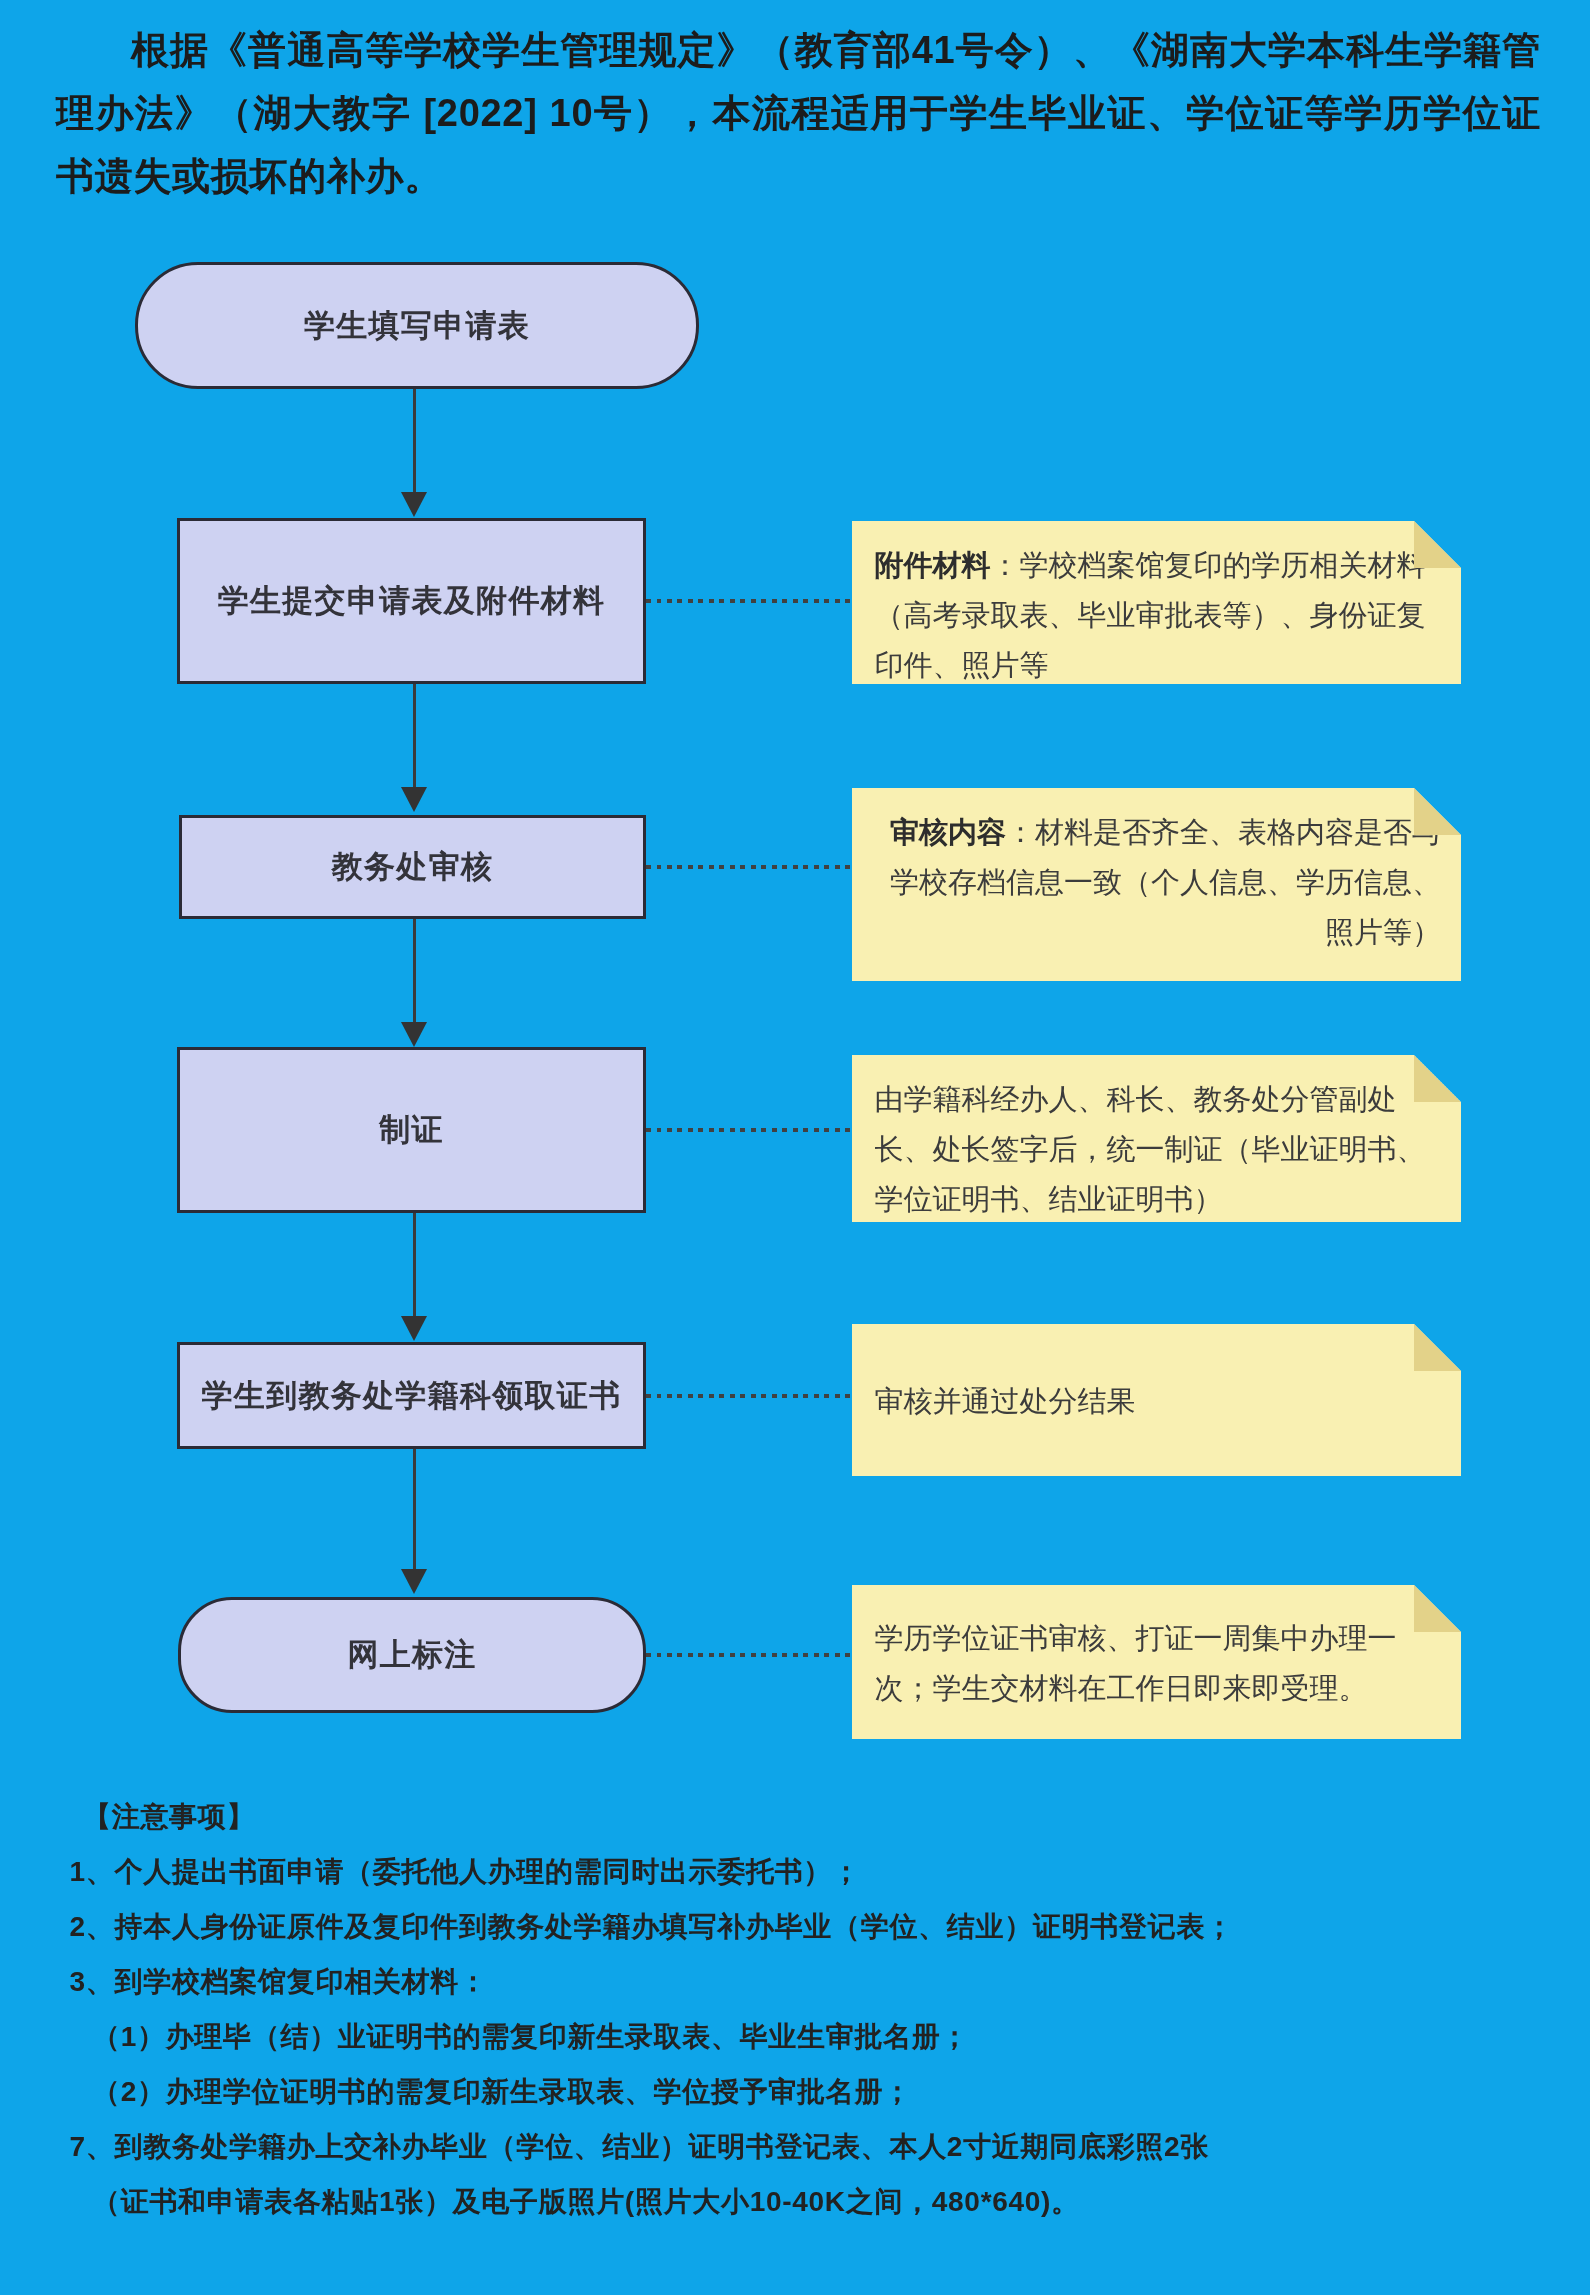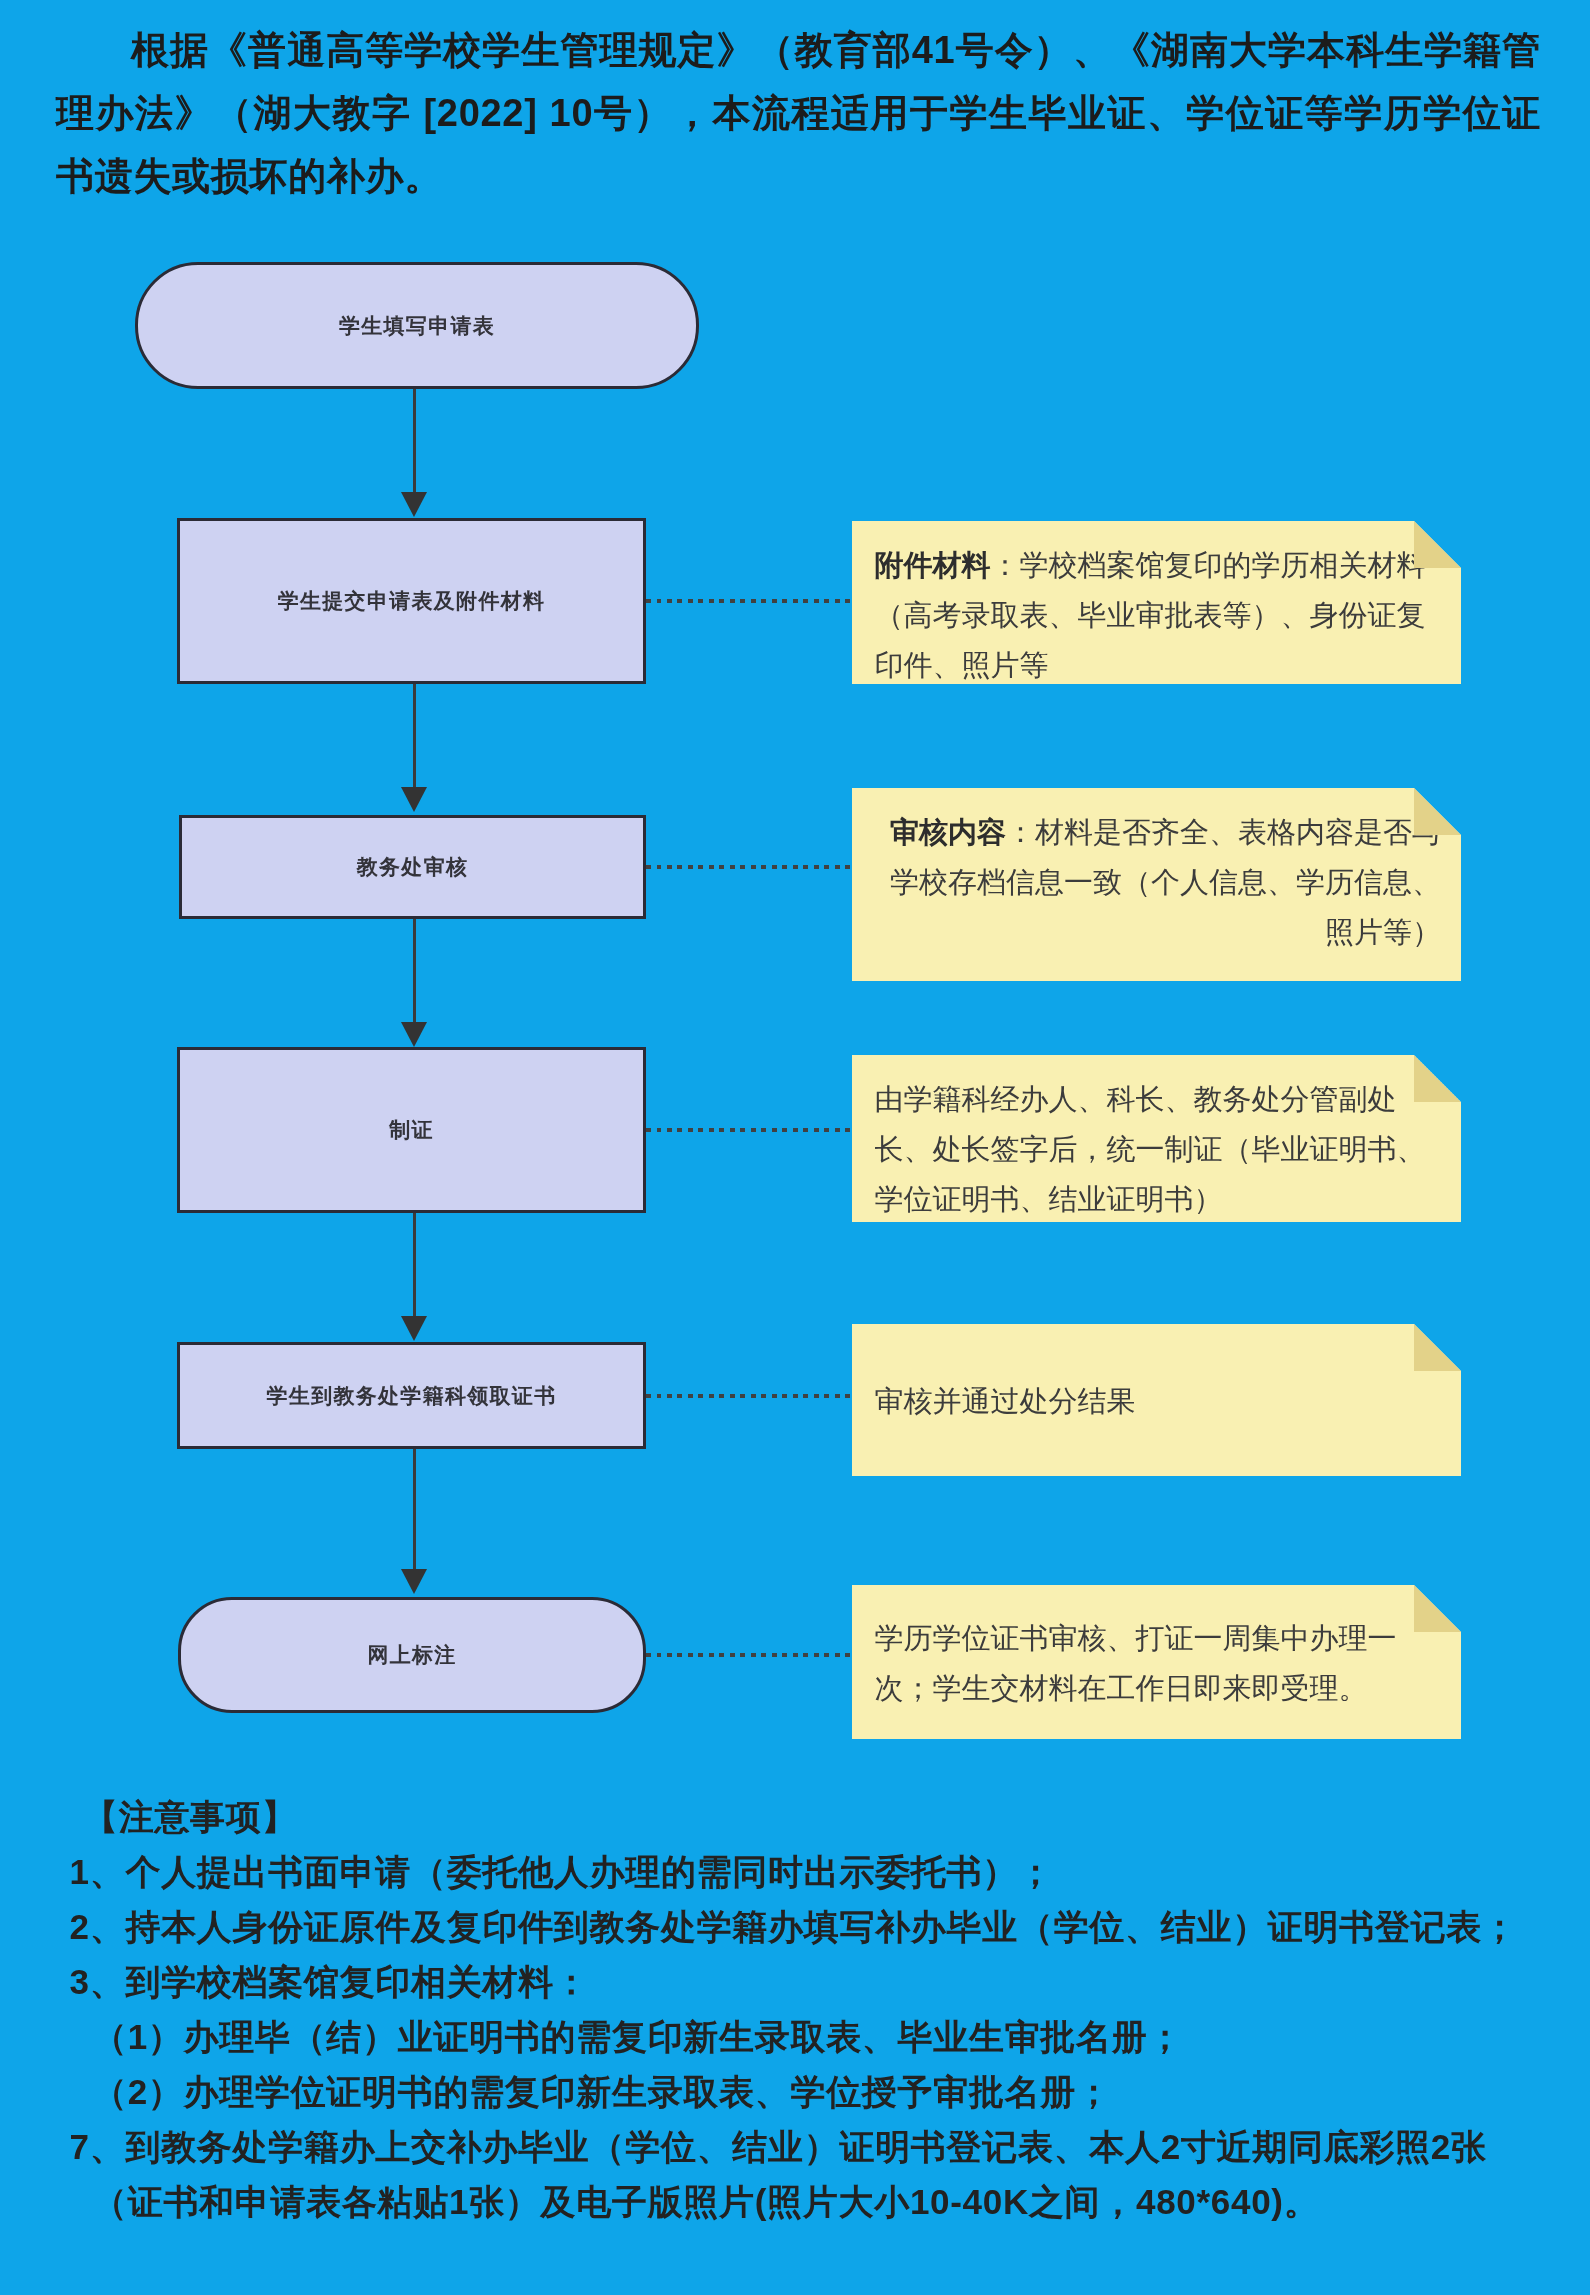--- a/index.html
+++ b/index.html
@@ -10,21 +10,21 @@
   
   .intro{
     position:absolute;left:56px;top:18.5px;width:1485px;
     font-size:38px;font-weight:700;line-height:63px;color:#1c1c1c;
     text-indent:75px;letter-spacing:0.7px;text-align:justify;
   }
   
   .flow-box{
     position:absolute;background:#ced2f2;border:3.3px solid #2b2b36;box-sizing:border-box;
     display:flex;align-items:center;justify-content:center;
-    font-size:21px;font-weight:700;color:#33333a;letter-spacing:1.3px;
+    font-size:31px;font-weight:700;color:#33333a;letter-spacing:1.3px;
   }
   .stadium1{border-radius:63px;}
   .stadium2{border-radius:54px;}
   
   .arrow-line{position:absolute;width:3.3px;background:#3b3b3b;}
   .arrow-head{
     position:absolute;width:0;height:0;
     border-left:13px solid transparent;border-right:13px solid transparent;
     border-top:25px solid #333333;
   }
@@ -42,21 +42,21 @@
   .note b{font-weight:700;color:#2d2d2d;}
   .note .fold{
     position:absolute;top:0;right:0;width:47px;height:47px;
     background:linear-gradient(to top right,#e3d289 50%,rgba(0,0,0,0) 50%);
   }
   .note.center{display:flex;align-items:center;}
   .note.center .note-text{width:100%;}
   
   .footer{
     position:absolute;left:63px;top:1789px;width:1510px;
-    font-size:35px;font-weight:700;color:#222222;line-height:55px;letter-spacing:0.7px;
+    font-size:28px;font-weight:700;color:#222222;line-height:55px;letter-spacing:0.7px;
   }
   .footer .heading{padding-left:20px;}
   .footer .line{padding-left:6.6px;}
   .footer .line.sub{padding-left:29px;}
 </style>
 </head>
 <body>
 
 <div class="page">
 

